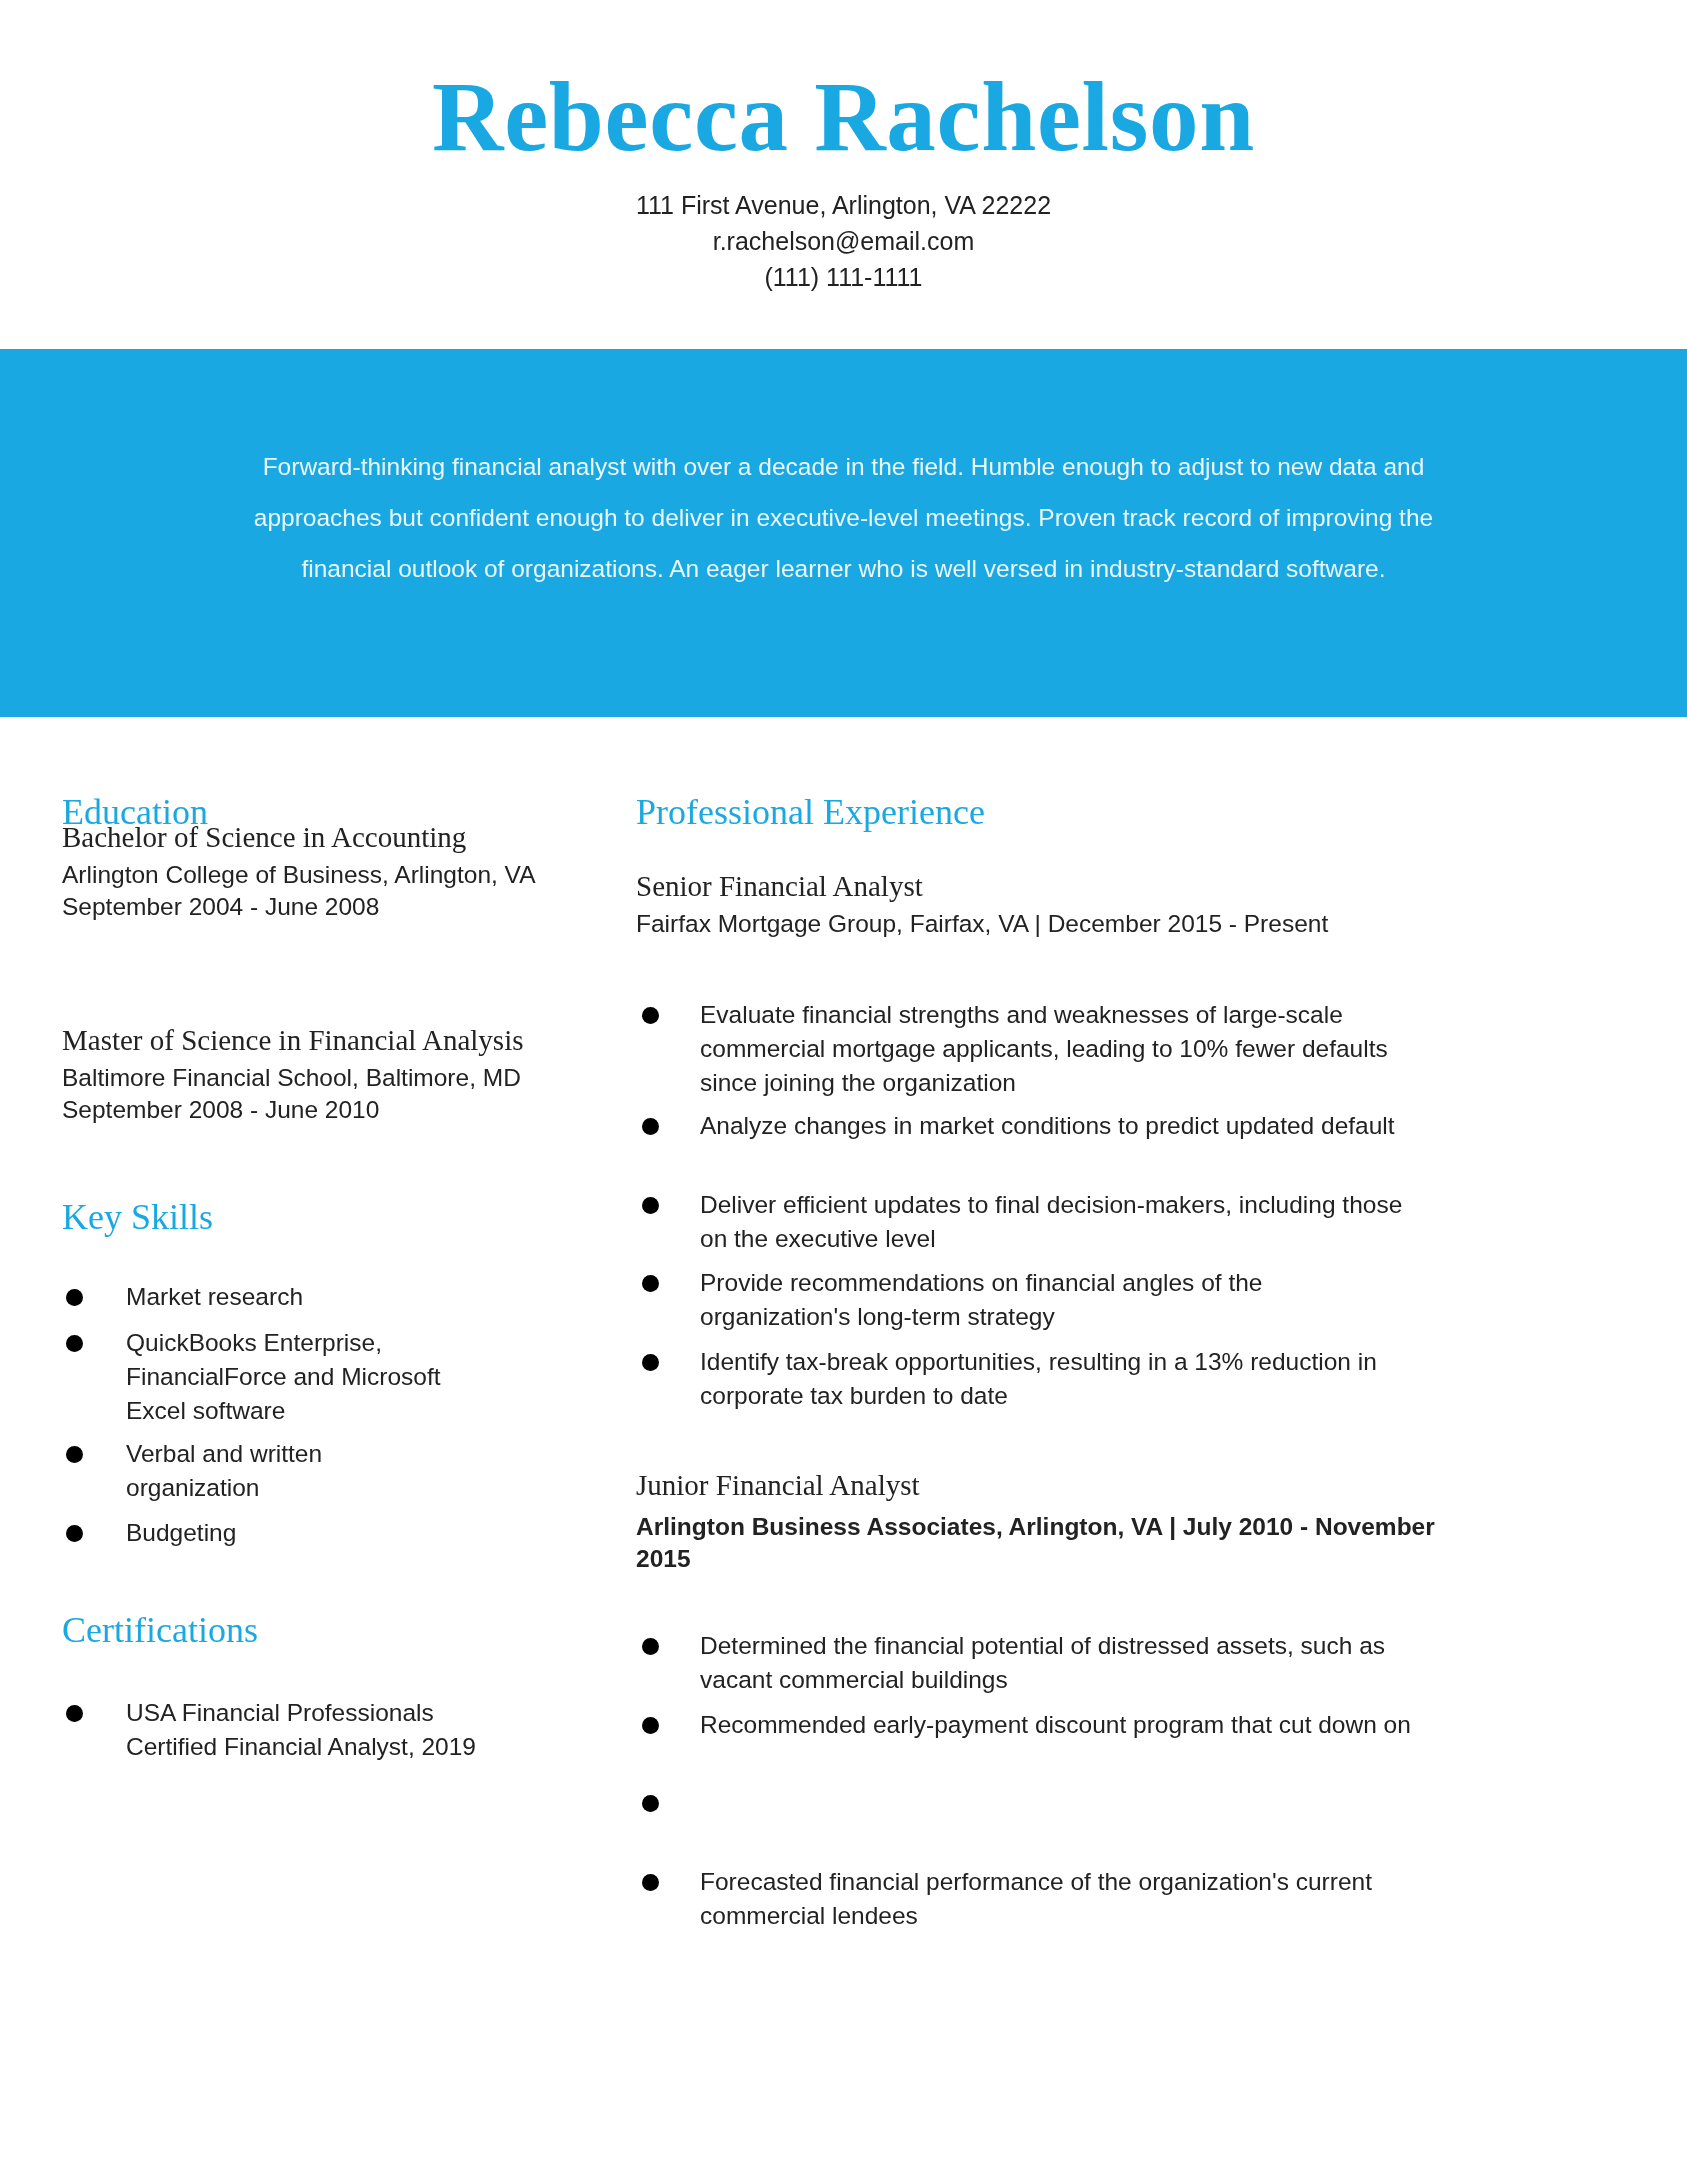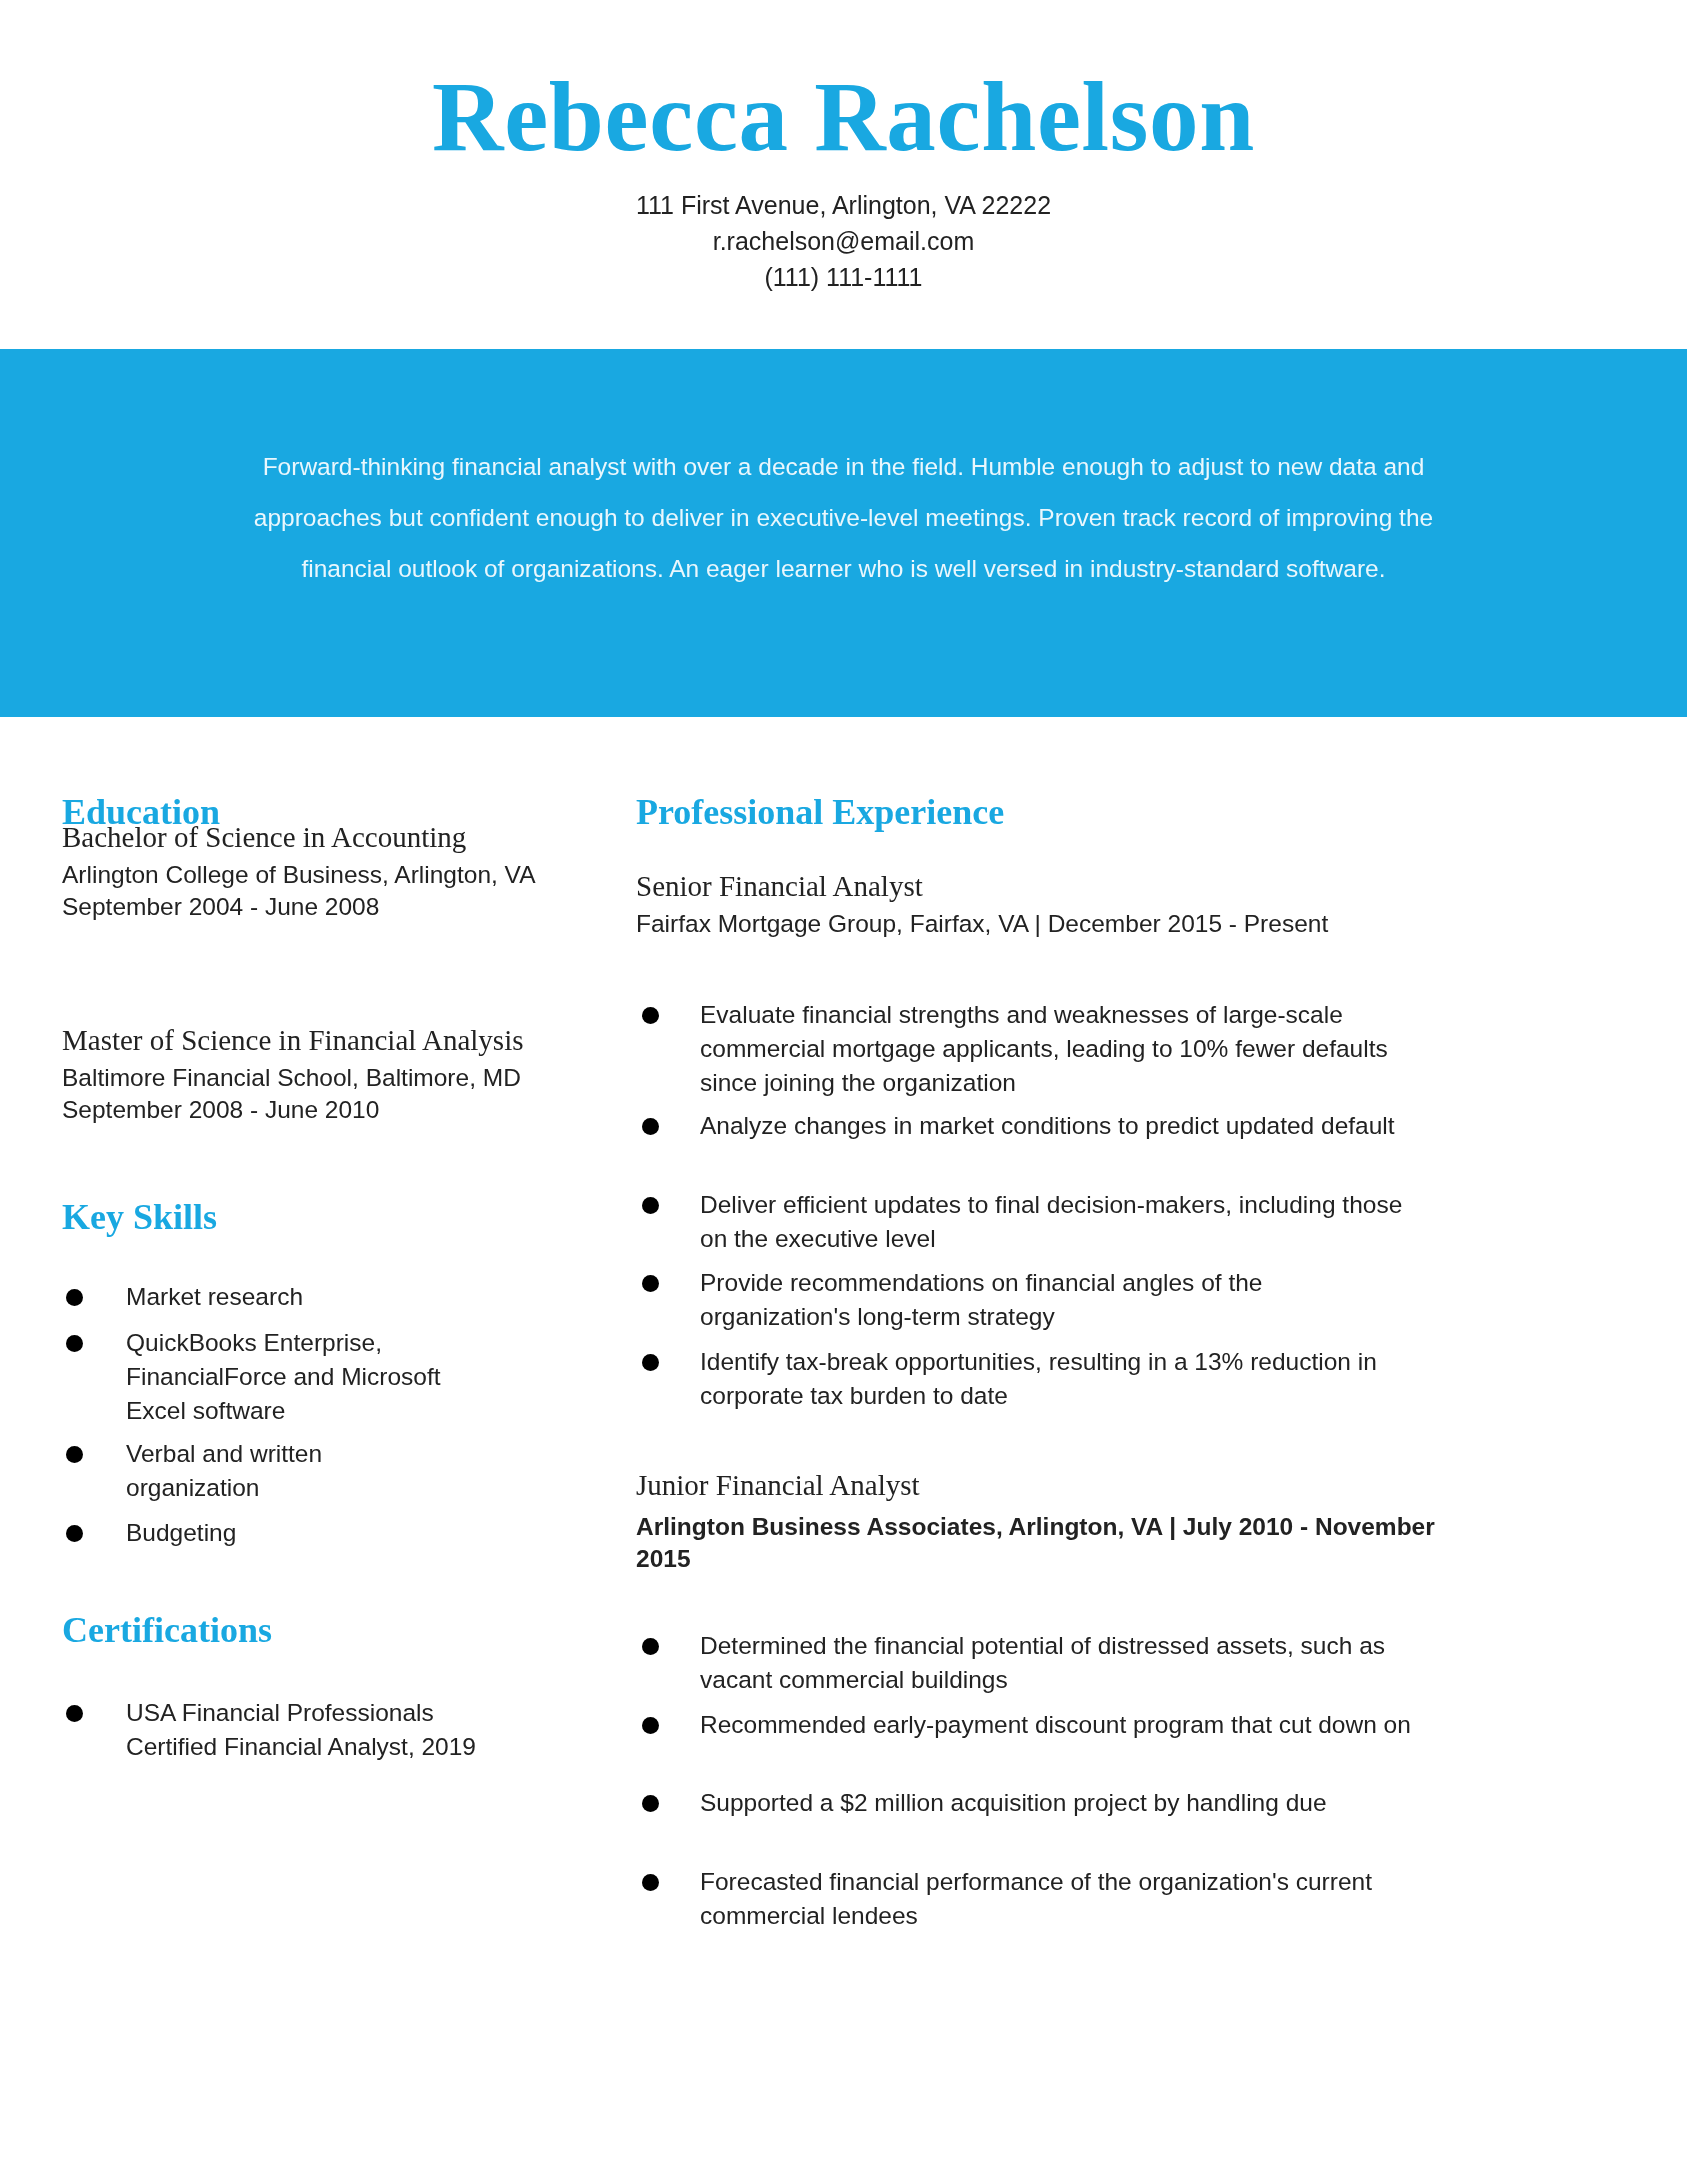--- a/index.html
+++ b/index.html
@@ -11,21 +11,21 @@
 
   #name { left: 0; width: 1687px; top: 61px; text-align: center;
           font-size: 99px; line-height: 112px; font-weight: bold; color: #19A8E1; letter-spacing: 0.7px; }
   #contact { left: 0; width: 1687px; top: 187px; text-align: center;
              font-size: 25px; line-height: 36px; color: #222222; }
 
   #band { left: 0; top: 349px; width: 1687px; height: 368px; background: #19A8E1; }
   #summary { left: 0; width: 1687px; top: 441px; text-align: center;
              font-size: 24.5px; line-height: 51px; color: #EAF7FD; }
 
-  .h2 { font-size: 36px; font-weight: bold; color: #19A8E1; line-height: 42px; white-space: nowrap; }
+  .h2 { font-size: 36px; font-weight: normal; color: #19A8E1; line-height: 42px; white-space: nowrap; }
   .h3 { font-size: 29px; color: #222222; line-height: 36px; white-space: nowrap; }
   .meta { font-size: 24.5px; color: #222222; line-height: 32px; }
   .btext { font-size: 24.5px; color: #222222; line-height: 34px; }
 
   .bullet-item { position: absolute; }
   .dot { position: absolute; width: 17px; height: 17px; border-radius: 50%; background: #000000; }
 </style>
 </head>
 <body>
 
@@ -159,21 +159,20 @@
 </div>
 <div class="bullet-item" style="left:642px; top:1708px;">
   <span class="dot" style="left:0; top:8.6px;"></span>
   <div class="sans btext" style="position:absolute; left:58px; top:0; width:860px;">
     <span class="line">Recommended early-payment discount program that cut down on</span>
   </div>
 </div>
 <div class="bullet-item" style="left:642px; top:1786px;">
   <span class="dot" style="left:0; top:8.6px;"></span>
   <div class="sans btext" style="position:absolute; left:58px; top:0; width:860px;">
-    <span class="line">Supported a $2 million acquisition project by handling due</span>
   </div>
 </div>
 <div class="bullet-item" style="left:642px; top:1865px;">
   <span class="dot" style="left:0; top:8.6px;"></span>
   <div class="sans btext" style="position:absolute; left:58px; top:0; width:860px;">
     <span class="line">Forecasted financial performance of the organization's current</span>
     <span class="line">commercial lendees</span>
   </div>
 </div>
 

